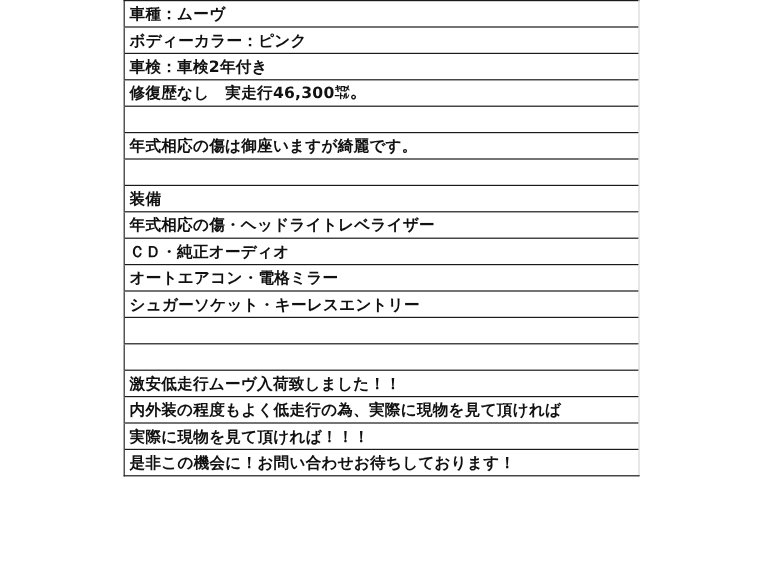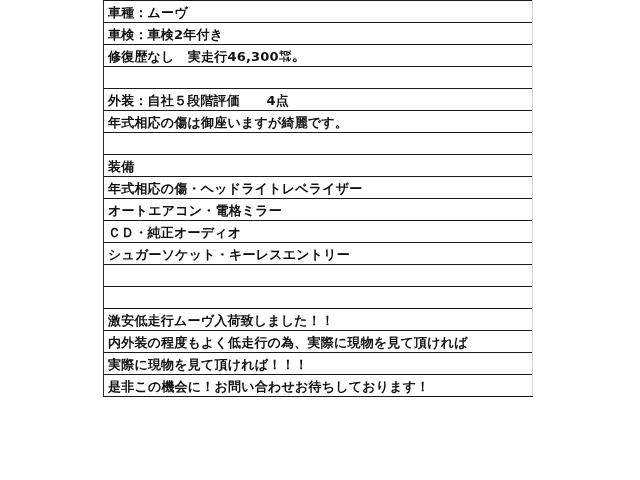--- a/index.html
+++ b/index.html
@@ -75,48 +75,48 @@
 </head>
 <body>
 
 <div id="page">
   <table id="listing-table">
     <tbody id="listing-body">
         <tr>
           <td><span class="cell-text">車種：ムーヴ</span></td>
         </tr>
         <tr>
+          <td><span class="cell-text">ボディーカラー：ピンク</span></td>
+        </tr>
+        <tr>
           <td><span class="cell-text">車検：車検2年付き</span></td>
         </tr>
         <tr>
           <td><span class="cell-text">修復歴なし　実走行46,300㌖。</span></td>
         </tr>
         <tr>
           <td class="row-blank"><span class="cell-text"></span></td>
-        </tr>
-        <tr>
-          <td><span class="cell-text">外装：自社５段階評価　　4点</span></td>
         </tr>
         <tr>
           <td><span class="cell-text">年式相応の傷は御座いますが綺麗です。</span></td>
         </tr>
         <tr>
           <td class="row-blank"><span class="cell-text"></span></td>
         </tr>
         <tr>
           <td><span class="cell-text">装備</span></td>
         </tr>
         <tr>
           <td><span class="cell-text">年式相応の傷・ヘッドライトレベライザー</span></td>
         </tr>
         <tr>
-          <td><span class="cell-text">オートエアコン・電格ミラー</span></td>
+          <td><span class="cell-text">ＣＤ・純正オーディオ</span></td>
         </tr>
         <tr>
-          <td><span class="cell-text">ＣＤ・純正オーディオ</span></td>
+          <td><span class="cell-text">オートエアコン・電格ミラー</span></td>
         </tr>
         <tr>
           <td><span class="cell-text">シュガーソケット・キーレスエントリー</span></td>
         </tr>
         <tr>
           <td class="row-blank"><span class="cell-text"></span></td>
         </tr>
         <tr>
           <td class="row-blank"><span class="cell-text"></span></td>
         </tr>

